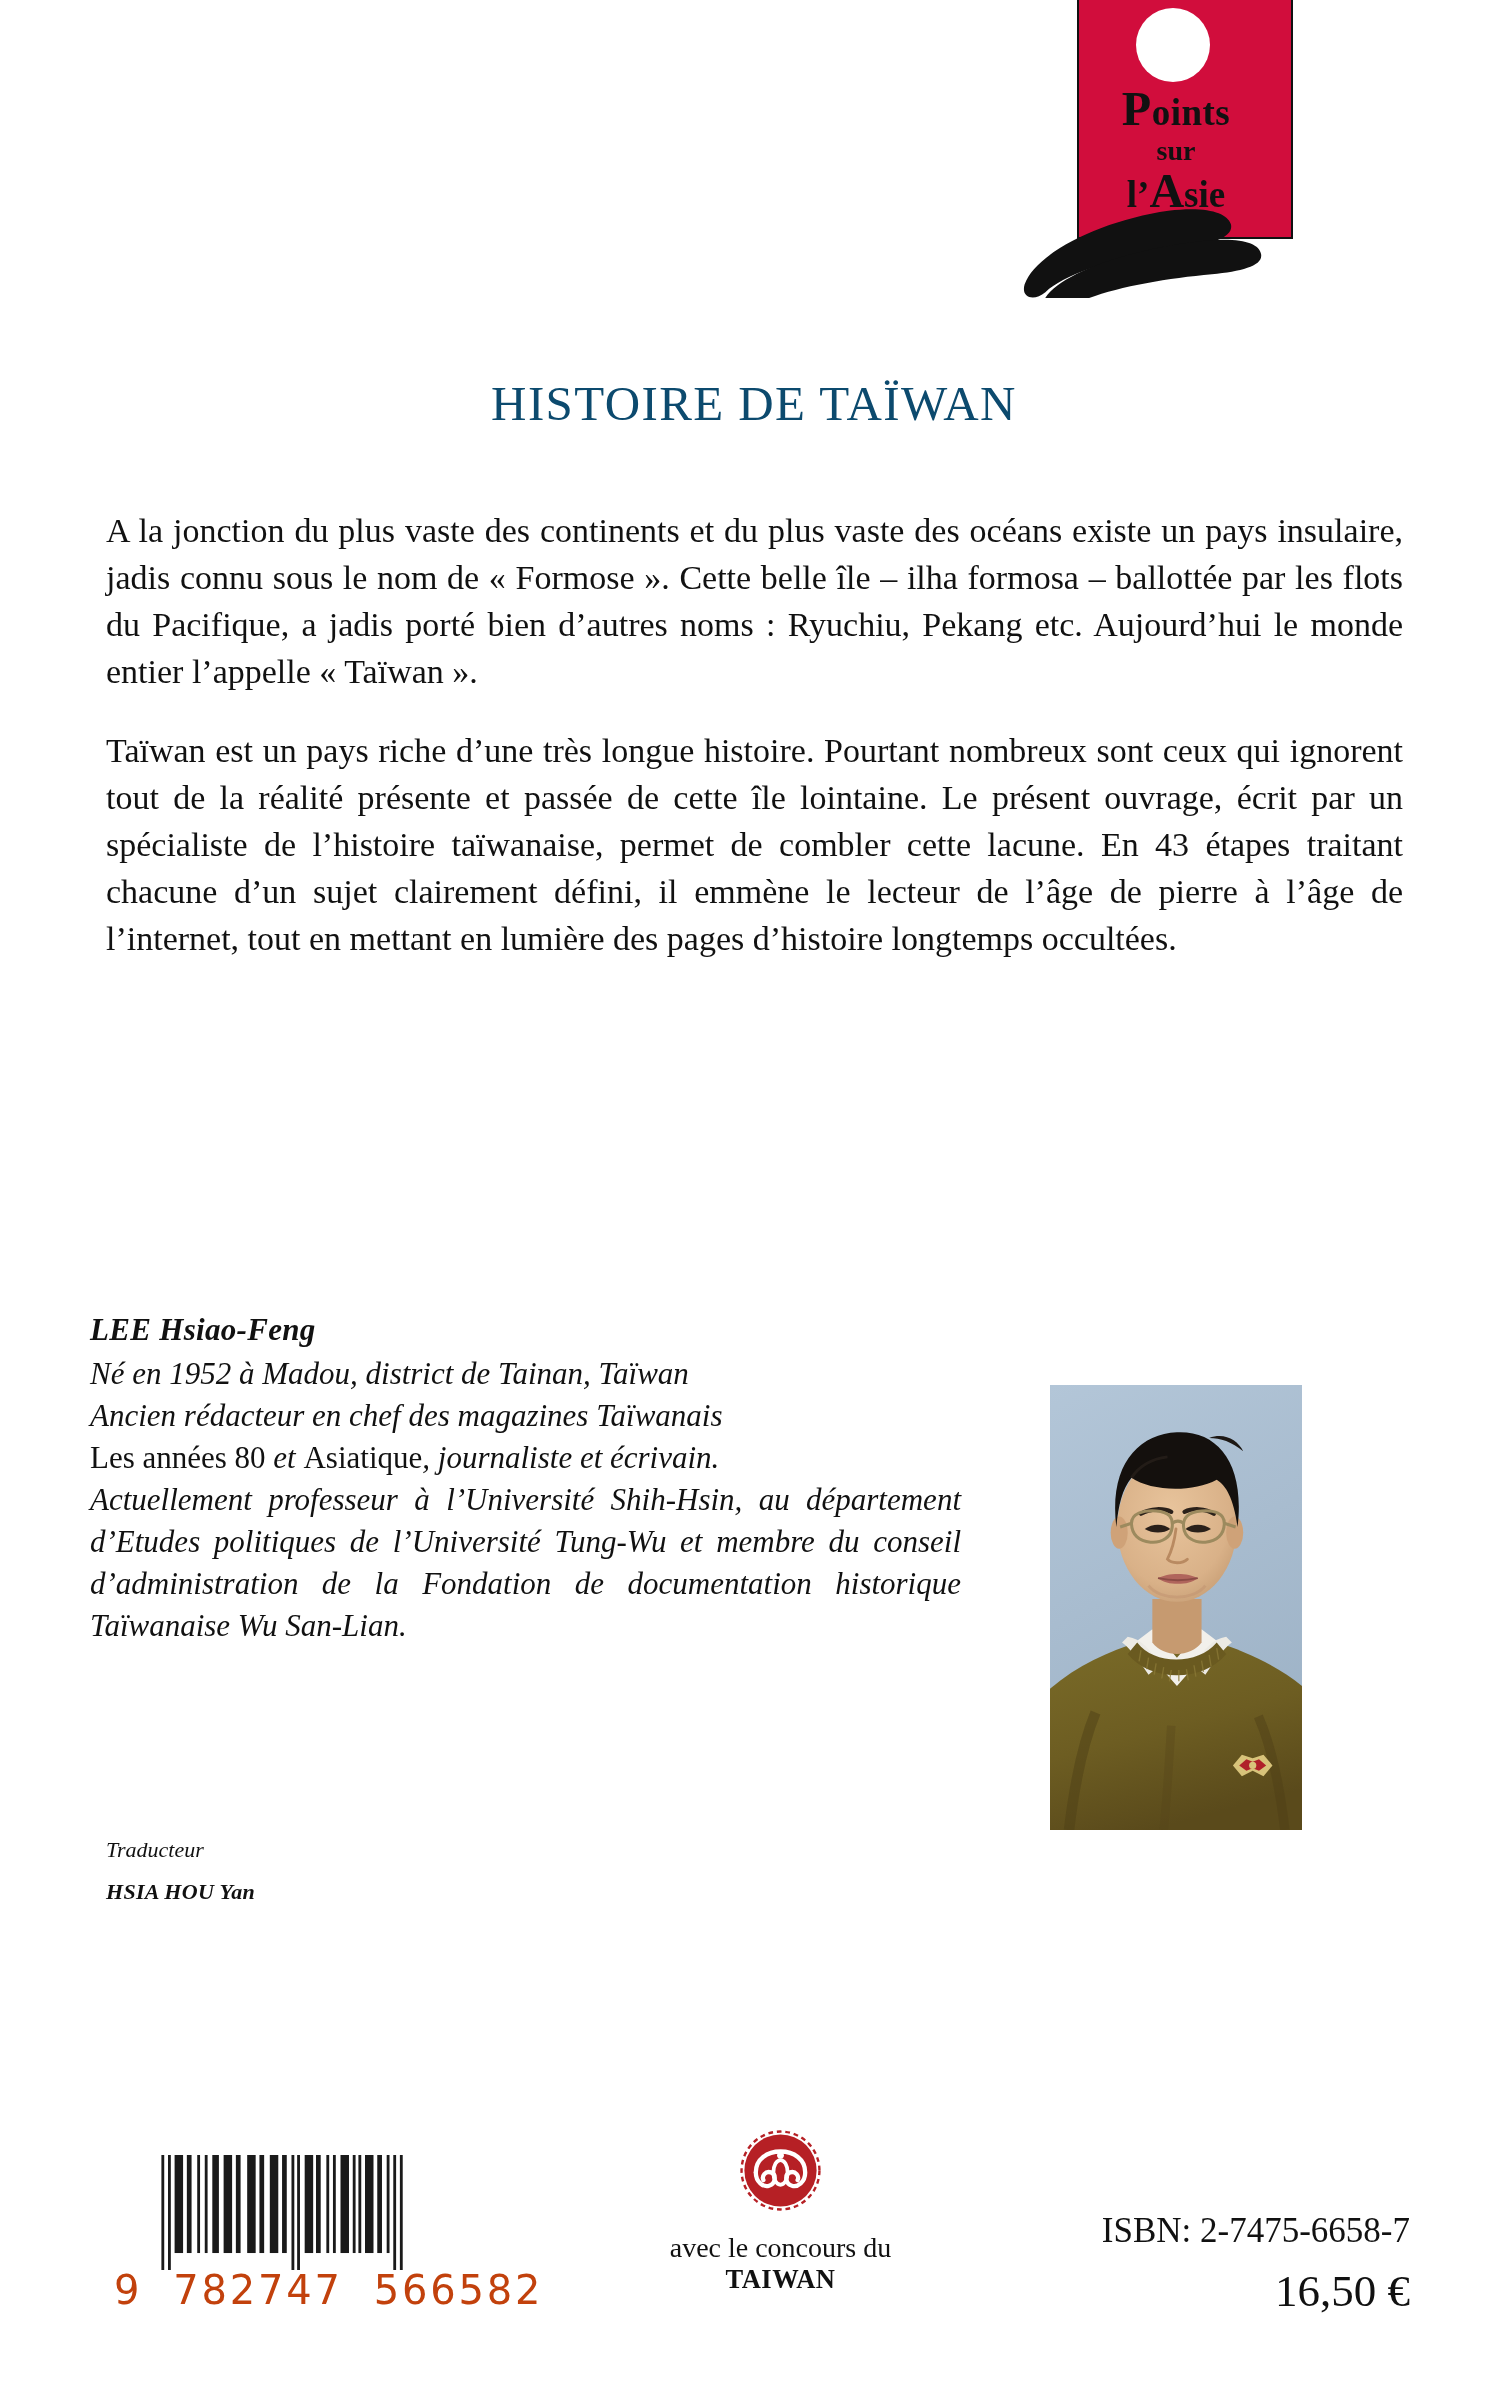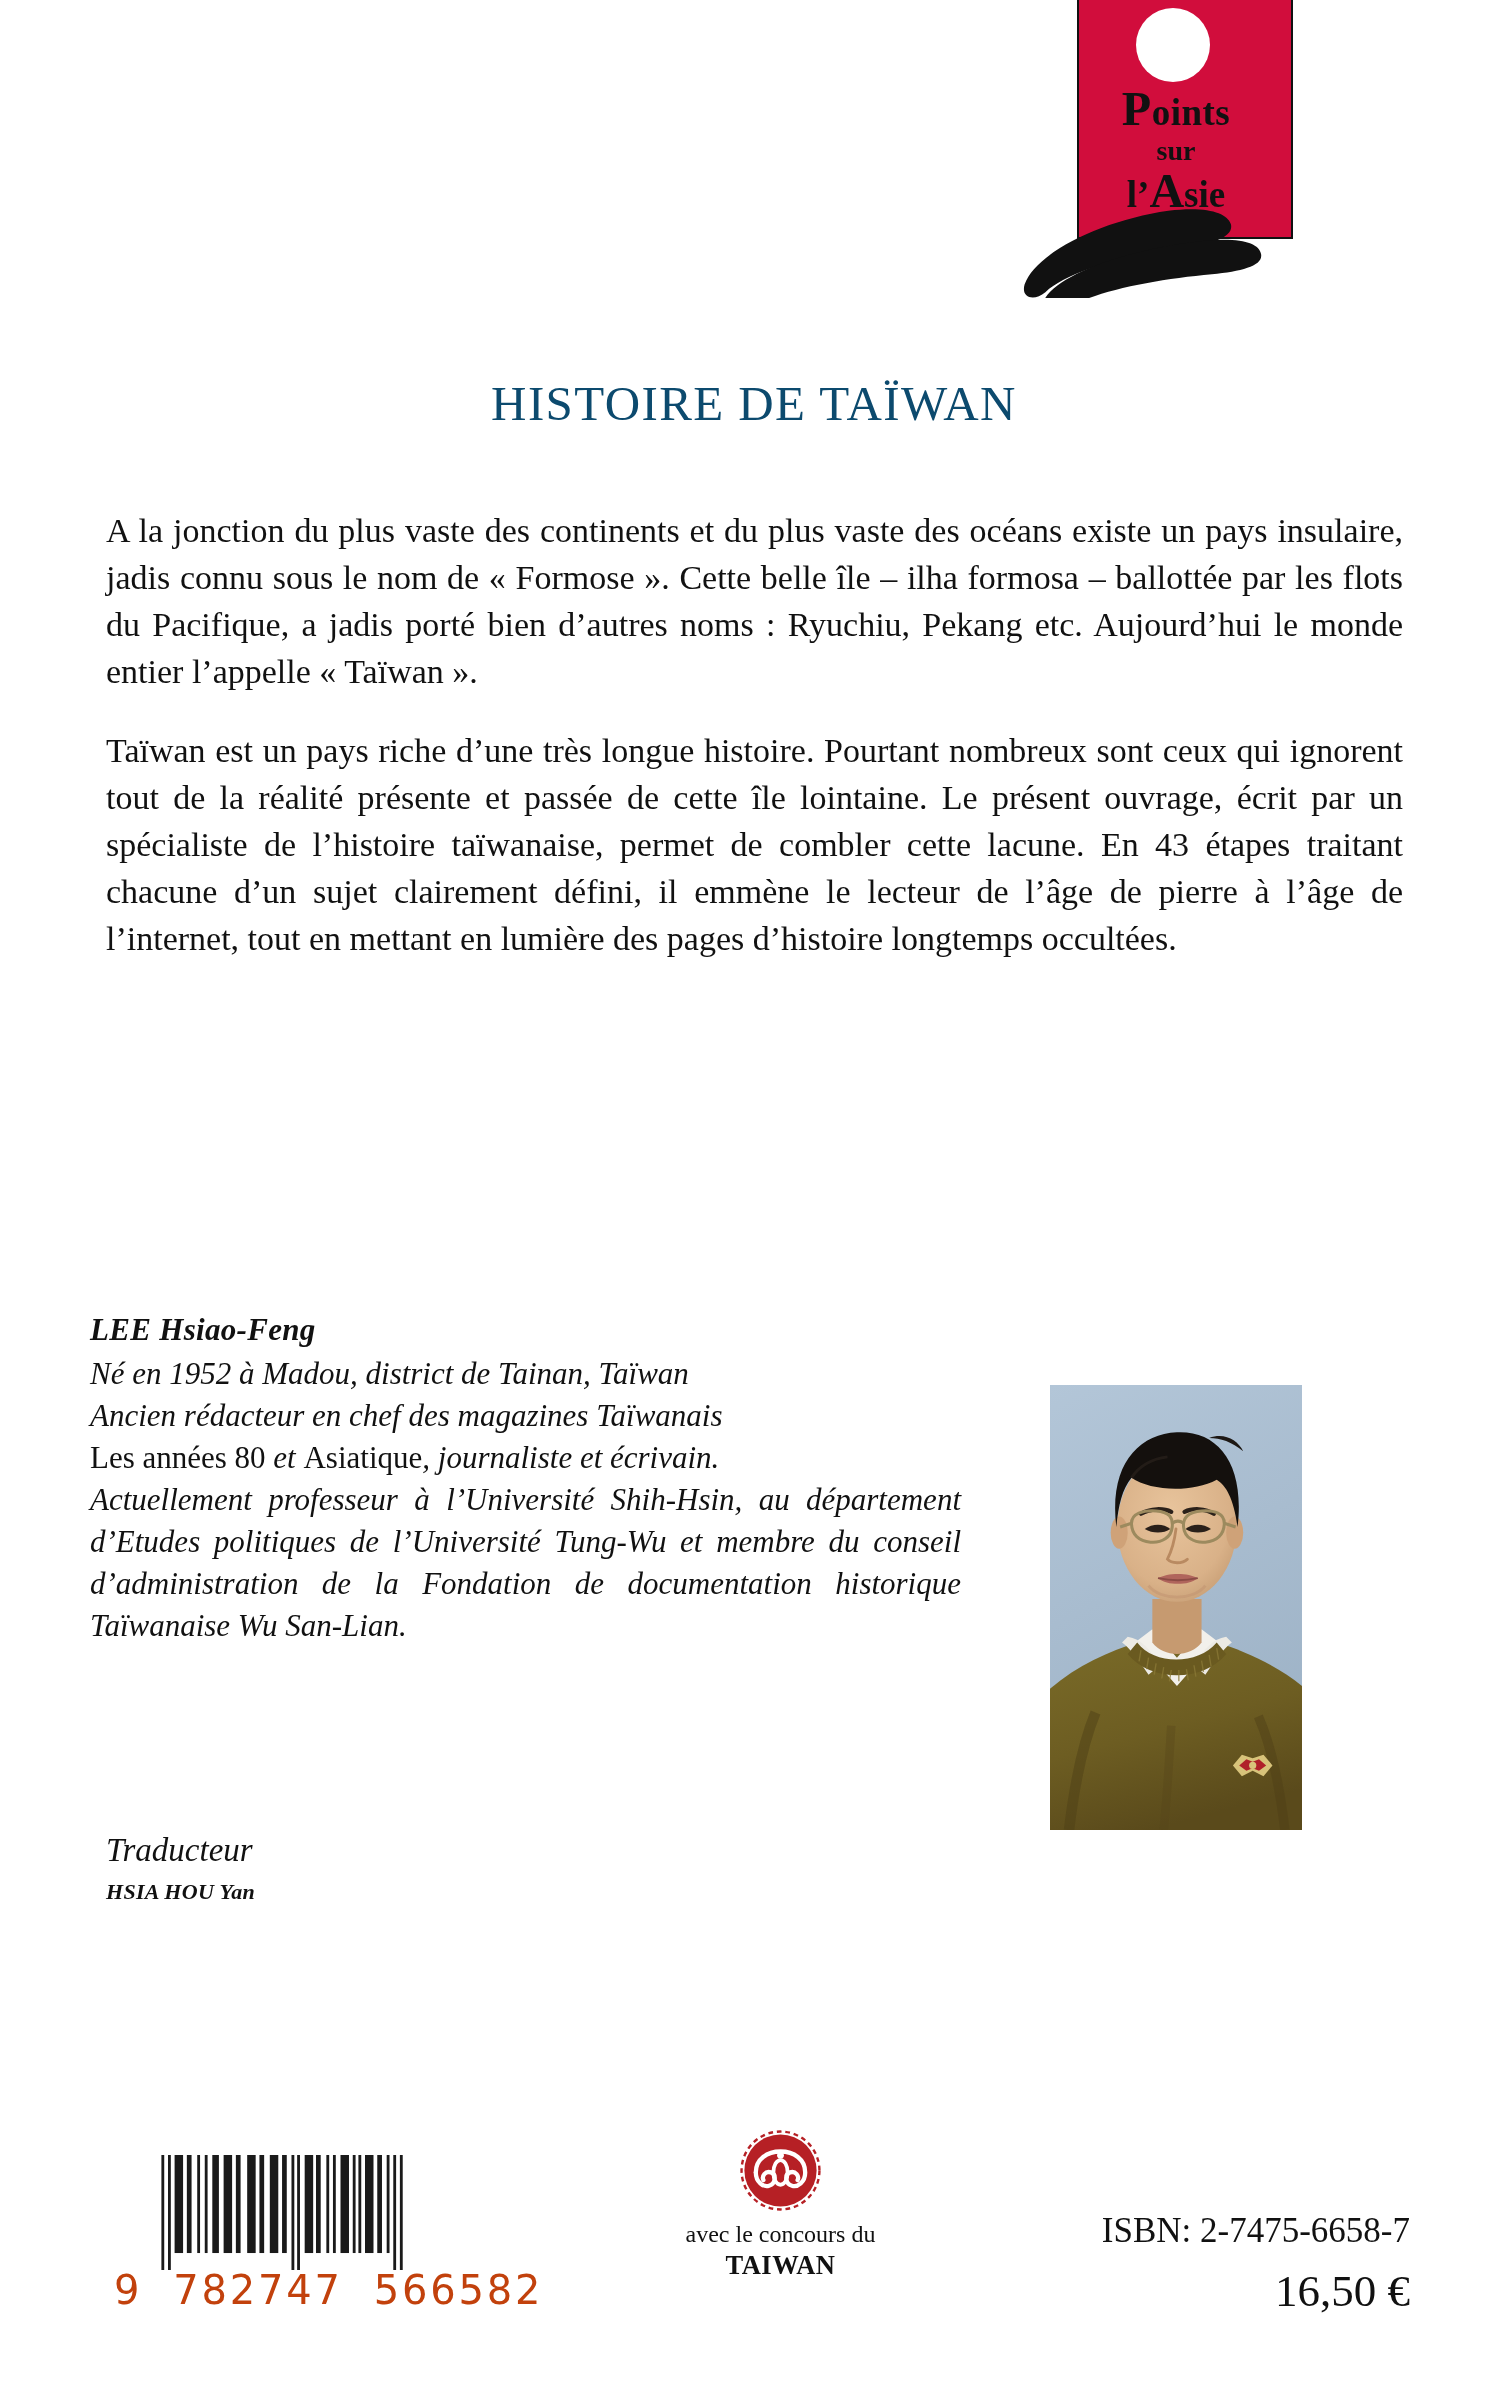--- a/index.html
+++ b/index.html
@@ -123,21 +123,21 @@
   #author-bio .roman { font-style: normal; }
 
   #translator-block {
     position: absolute;
     left: 106px;
     top: 1829px;
     width: 662px;
     font-style: italic;
   }
   #translator-label {
-    font-size: 33px;
+    font-size: 22px;
     line-height: 42px;
     margin: 0;
   }
   #translator-name {
     font-size: 22px;
     line-height: 42px;
     font-weight: 700;
     margin: 0;
     letter-spacing: 0.3px;
   }
@@ -177,23 +177,23 @@
   
   #sponsor {
     position: absolute;
     left: 558px;
     top: 2123px;
     width: 445px;
     text-align: center;
   }
   #sponsor-seal { margin: 0 auto; display: block; }
   #sponsor-line1 {
-    font-size: 24px;
+    font-size: 28px;
     line-height: 30px;
-    margin-top: 1px;
+    margin-top: 15px;
     font-family: "Liberation Serif", "DejaVu Serif", serif;
   }
   #sponsor-line2 {
     font-size: 26.5px;
     line-height: 32px;
     font-weight: 700;
     font-family: "Liberation Serif", "DejaVu Serif", serif;
   }
   #sponsor-line3 {
     font-size: 26.5px;

